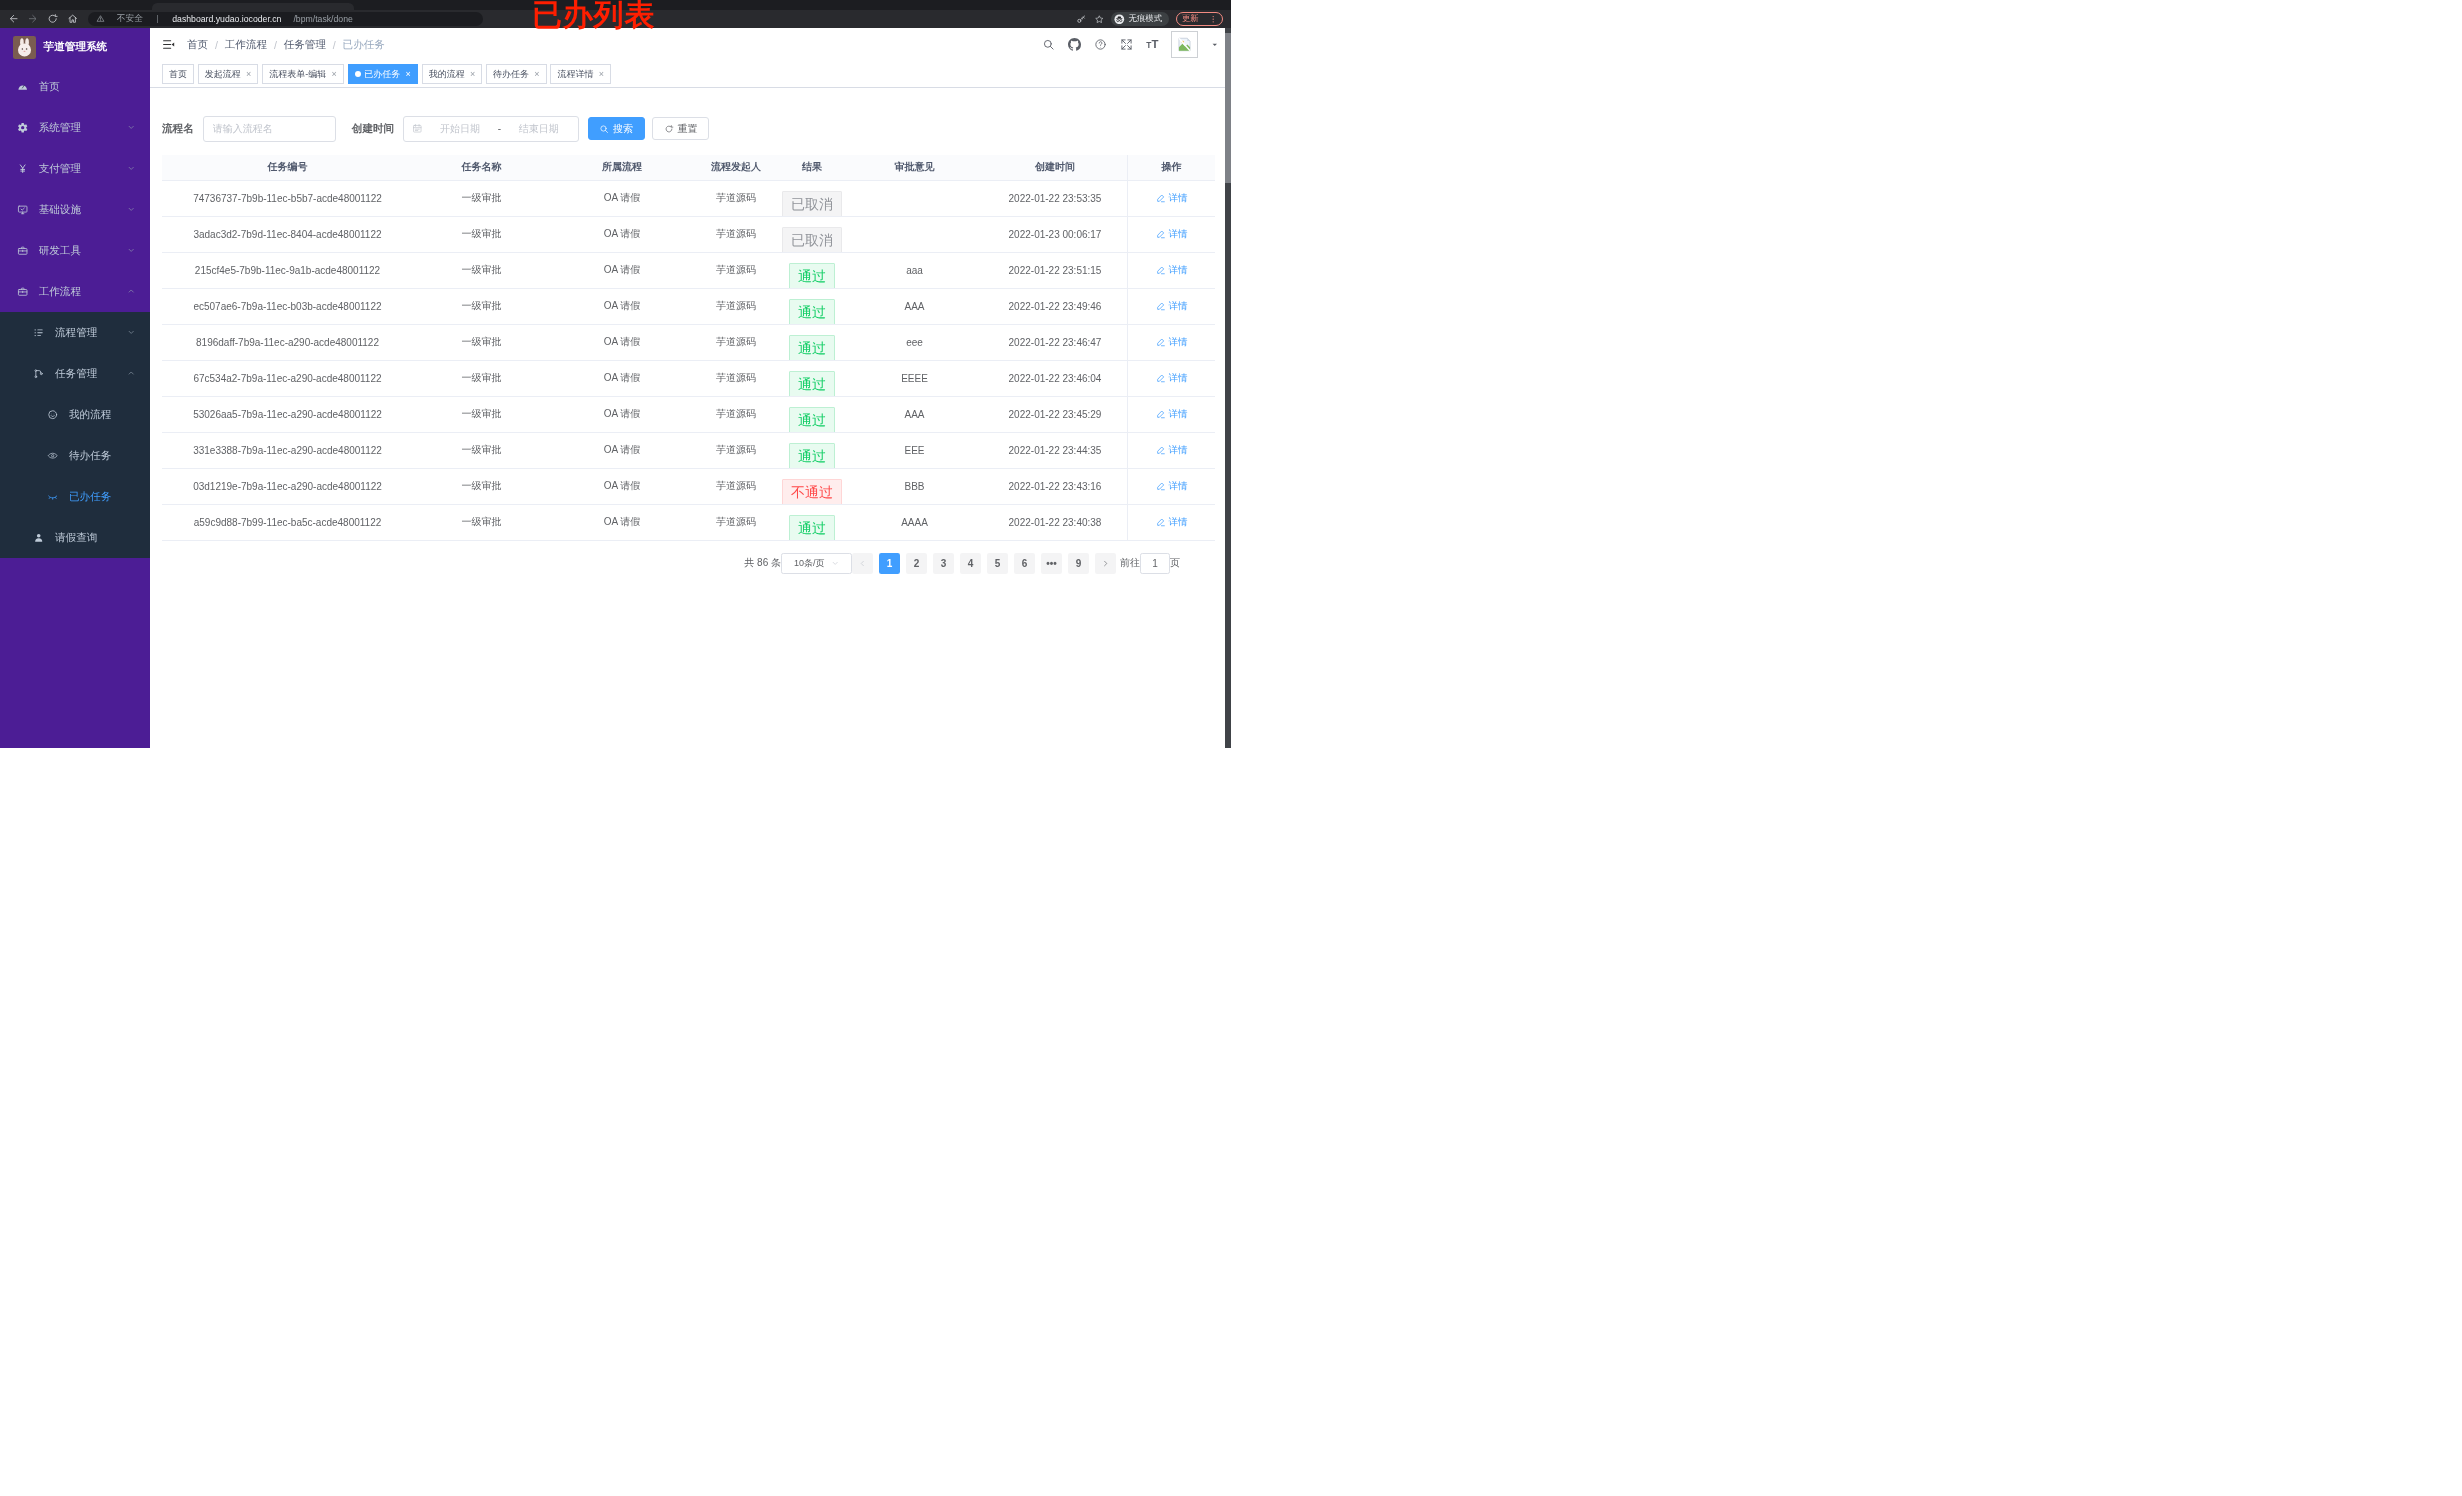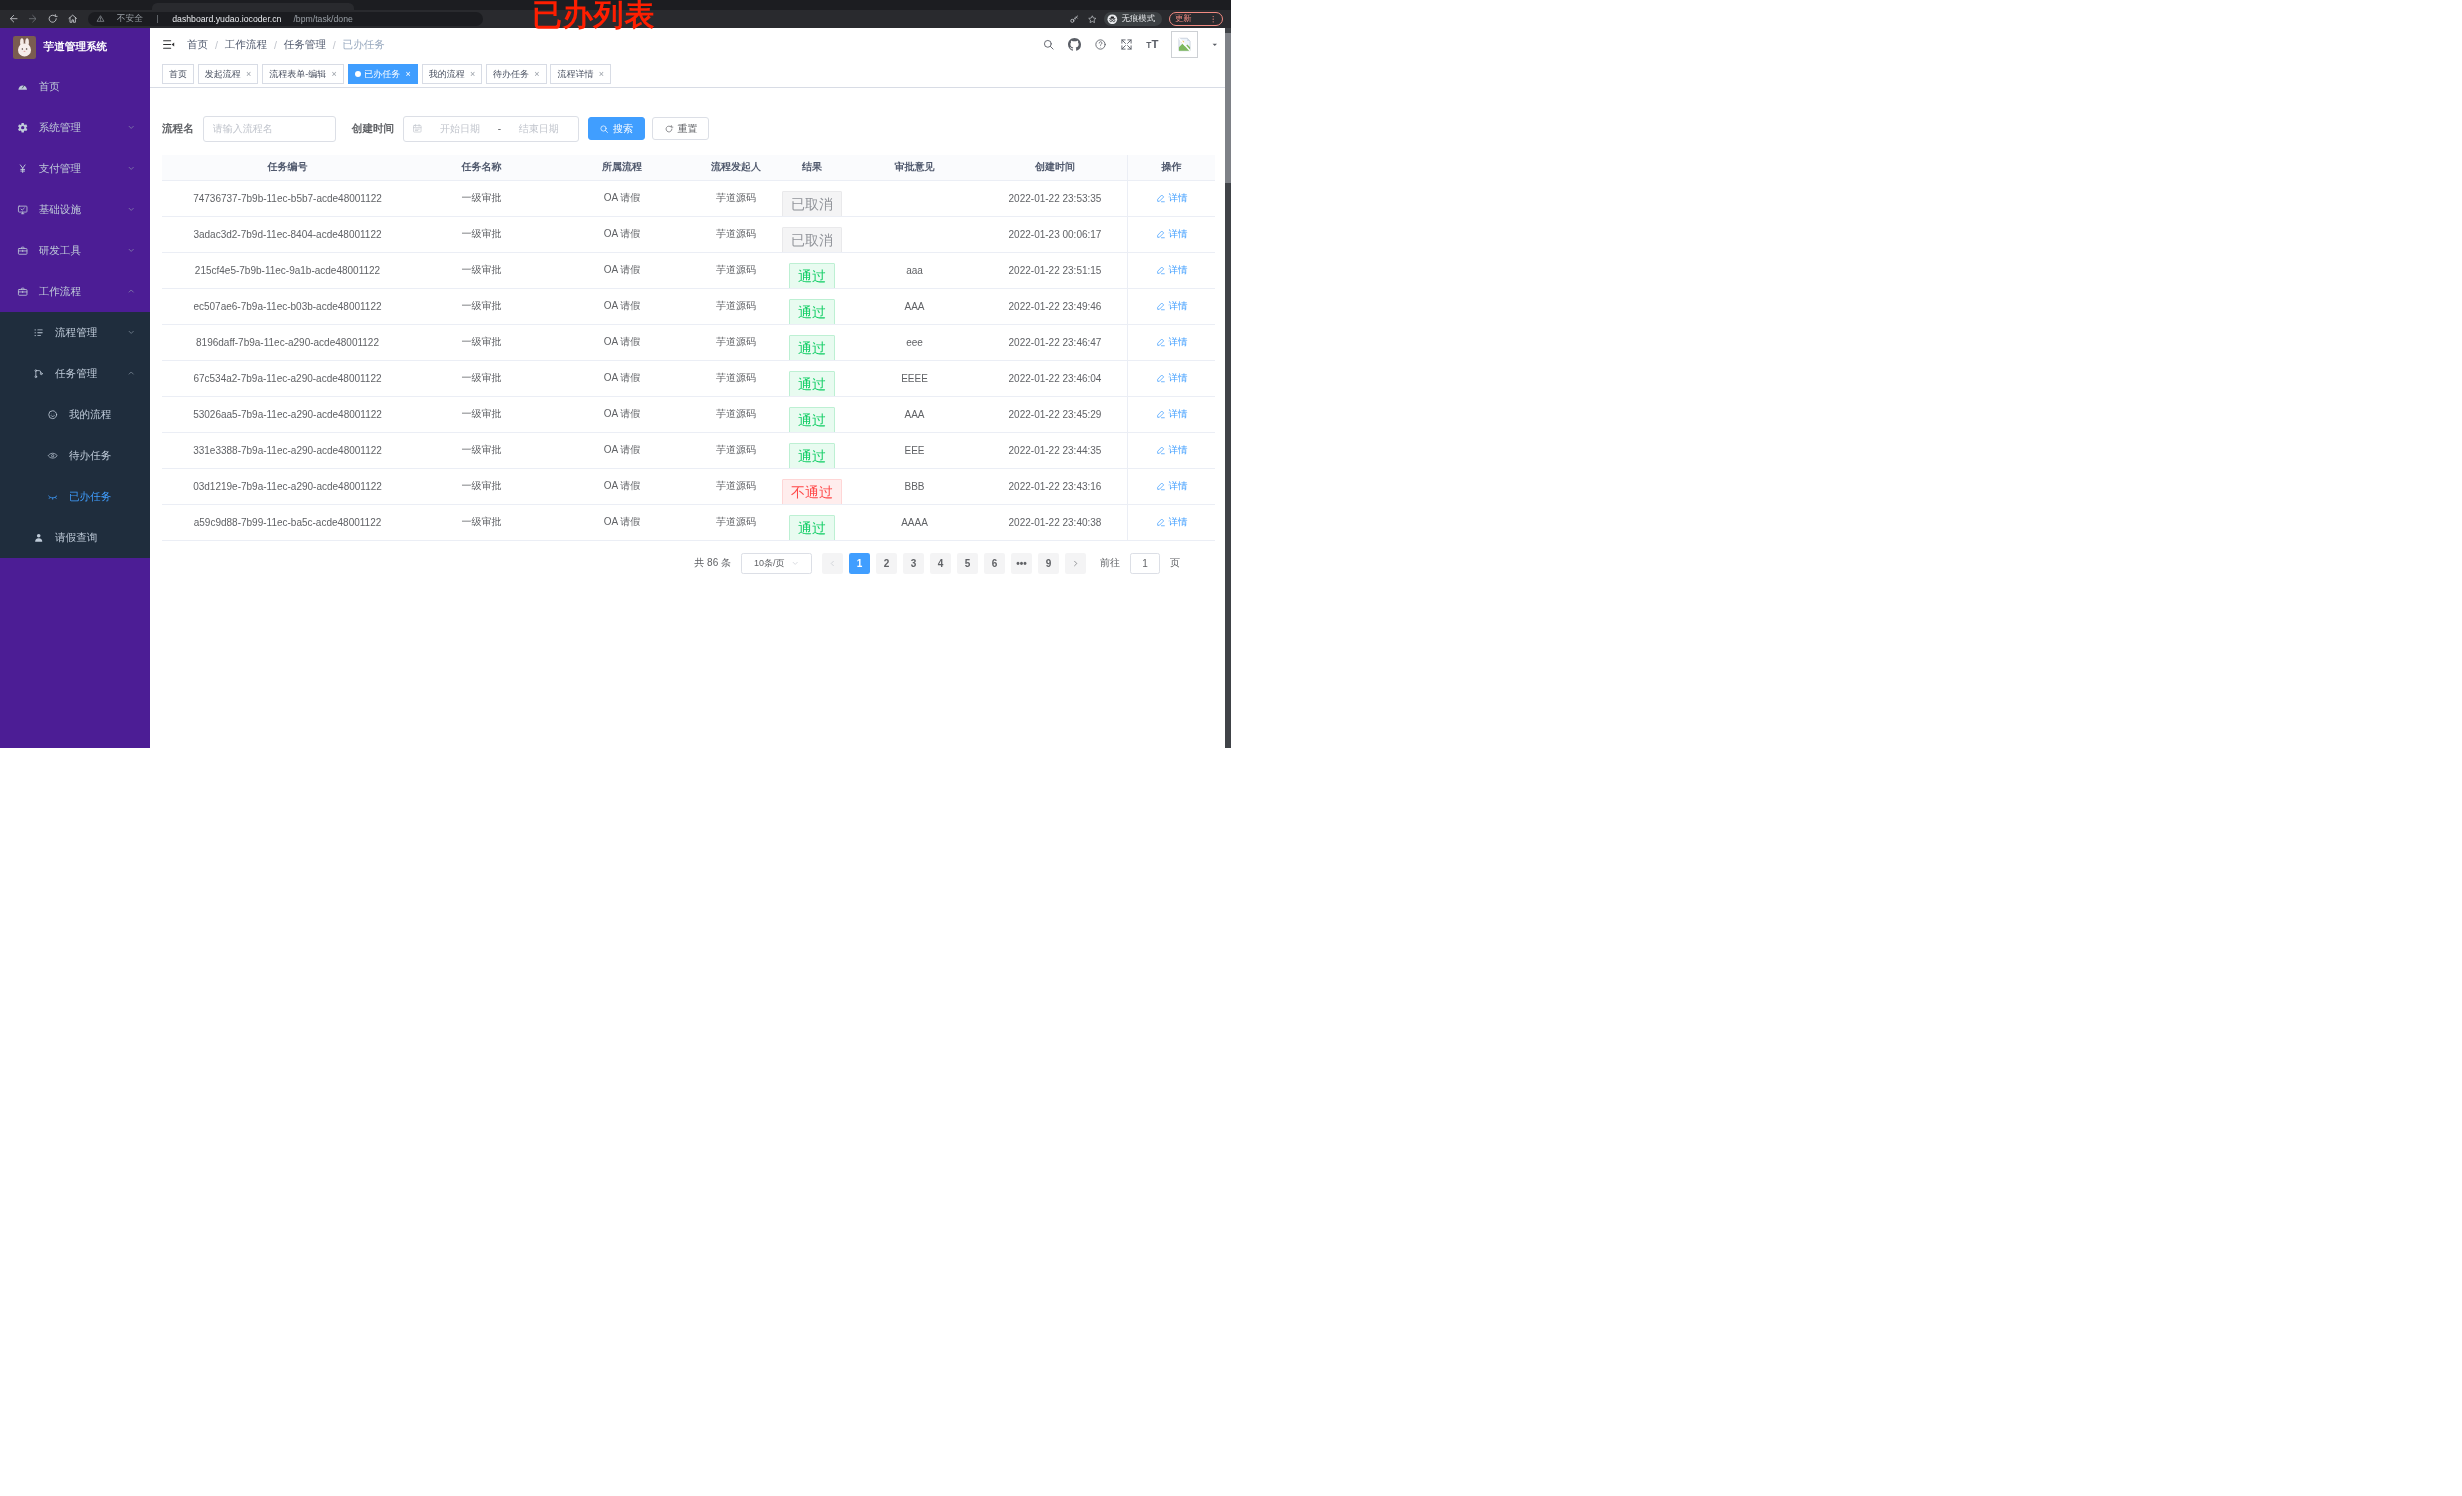--- a/index.html
+++ b/index.html
@@ -19,21 +19,21 @@
   .w-ic { width:9px; height:9px; color:#9aa0a6; }
   .sec-label { font-size:8.7px; color:#9aa0a6; }
   .url-div { width:0.8px; height:8.4px; background:#5f6368; margin:0 2.3px; }
   .url-host { font-size:8.7px; color:#e8eaed; }
   .url-path { font-size:8.7px; color:#9aa0a6; }
   .tb-right { margin-left:auto; display:flex; align-items:center; gap:6.8px; }
   .sm-ic { width:10.6px; height:10.6px; color:#cdd0d4; }
   .incog-pill { height:14.4px; background:#3c4043; border-radius:7.6px; display:flex; align-items:center; gap:3.8px; padding:0 6.8px 0 3px; }
   .incog-ic { width:10.6px; height:10.6px; }
   .incog-label { font-size:8.4px; color:#e8eaed; }
-  .update-pill { height:14.4px; border:0.8px solid #f28b82; border-radius:7.6px; display:flex; align-items:center; gap:17px; padding:0 5.3px; color:#f28b82; }
+  .update-pill { height:14.4px; border:0.8px solid #f28b82; border-radius:7.6px; display:flex; align-items:center; gap:10px; padding:0 5.3px; color:#f28b82; }
   .update-label { font-size:8.4px; }
   .dots-ic { width:8.4px; height:8.4px; color:#f28b82; }
 
   .annotation { position:absolute; left:532px; top:-4.6px; z-index:60; font-size:30px; font-weight:bold; color:#ff1e00; letter-spacing:0.8px; }
 
   
   .app { display:flex; height:720px; }
 
   
   .sidebar { width:150px; flex:none; background:#4c1d95; overflow:hidden; }
@@ -96,21 +96,21 @@
   .t-head .t-cell { color:#515a6e; font-weight:bold; }
   .t-cell.t-action { border-left:0.8px solid #ebeef5; }
   .badge { display:inline-block; padding:1.5px 7.6px; font-size:14px; line-height:1.5; border-radius:1px; border:0.8px solid;margin-top:12px; }
   .badge.success { color:#13ce66; background:#e8fbf0; border-color:#bdf0d3; }
   .badge.danger  { color:#ff4949; background:#ffeded; border-color:#ffd6d6; }
   .badge.info    { color:#909399; background:#f4f4f5; border-color:#e9e9eb; }
   .detail-link { display:inline-flex; align-items:center; gap:3px; color:#409eff; font-size:9.5px; cursor:pointer; }
   .pen { width:10px; height:10px; }
 
   
-  .pagination { display:flex; align-items:center; justify-content:flex-end; margin-top:12px; padding-right:39px; font-size:10px; color:#606266; gap:10px; }
+  .pagination { display:flex; align-items:center; justify-content:flex-end; margin-top:12px; padding-right:39px; font-size:10px; color:#606266; }
   .size-select { width:71px; height:21px; border:0.8px solid #dcdfe6; border-radius:2.3px; display:flex; align-items:center; justify-content:center; gap:6px; font-size:9px; color:#606266; cursor:pointer; }
   .sel-ic { width:8.4px; height:8.4px; color:#c0c4cc; }
   .pg-list { display:flex; align-items:center; gap:6px; }
   .pg-btn { min-width:21px; height:21px; padding:0 3px; background:#f4f4f5; border-radius:2.3px; display:inline-flex; align-items:center; justify-content:center; font-size:10px; font-weight:bold; color:#606266; cursor:pointer; }
   .pg-btn.active { background:#409eff; color:#fff; }
   .pg-btn.disabled { color:#c0c4cc; }
   .pg-ic { width:9px; height:9px; }
   .goto-label { margin-left:4px; }
   .goto-input { width:30px; height:21px; border:0.8px solid #dcdfe6; border-radius:2.3px; text-align:center; font-size:10px; color:#606266; outline:none; font-family:"Liberation Sans",sans-serif; }
 

